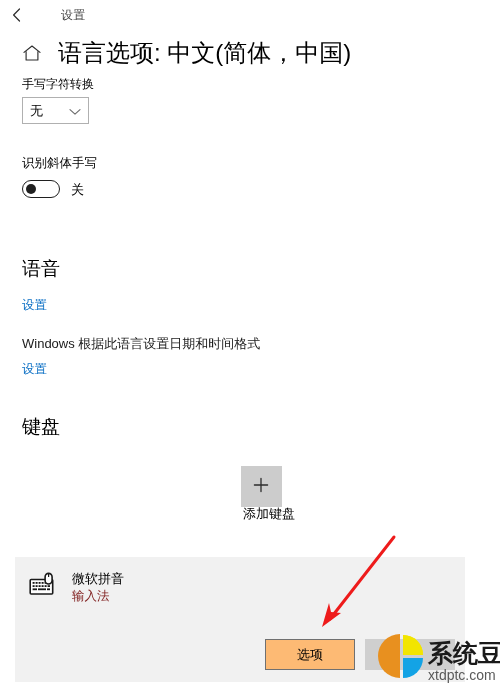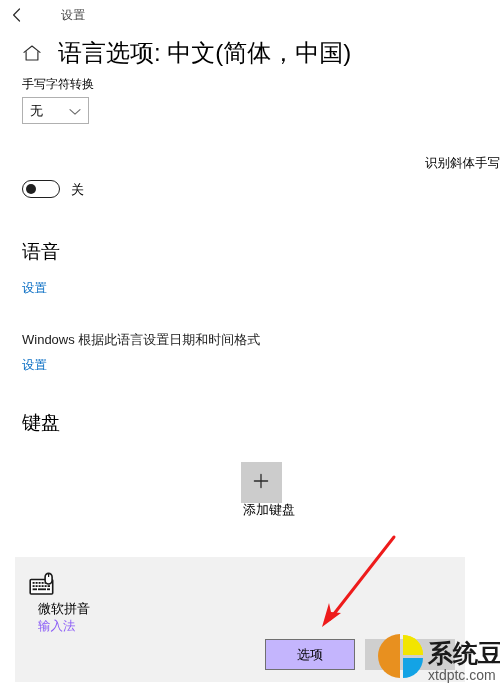--- a/index.html
+++ b/index.html
@@ -97,21 +97,20 @@
   }
   .combo-chevron { display: block; }
 
   
   .toggle-label {
     font-size: 12.5px;
     color: #000000;
     margin-left: 22px;
     margin-top: 31px;
     line-height: 16px;
-    text-align: right;
   }
   .toggle-row {
     display: flex;
     align-items: center;
     margin-left: 22px;
     margin-top: 9px;
   }
   .toggle {
     width: 38px; height: 18px;
     border: 1.6px solid #202020;
@@ -187,50 +186,49 @@
     top: 557px;
     width: 450px;
     height: 125px;
     background: #f1f1f1;
     cursor: default;
   }
   .kb-head {
     display: flex;
     align-items: flex-start;
     padding: 13px 0 0 12px;
-    flex-direction: column;
   }
   .kb-icon {
     width: 34px; height: 30px;
     display: flex; align-items: center; justify-content: center;
     flex: 0 0 auto;
   }
   .kb-texts { margin-left: 11px; }
   .kb-name {
     font-size: 13px;
     color: #000000;
     line-height: 17px;
   }
   .kb-sub {
     font-size: 12.5px;
-    color: #8b5cf6;
+    color: #7f1d1d;
     line-height: 17px;
     margin-top: 1px;
   }
   .kb-buttons {
     position: absolute;
     right: 10px;
     bottom: 12px;
     display: flex;
     gap: 10px;
   }
   .btn {
     min-width: 90px;
     height: 31px;
-    background: #c4b5fd;
+    background: #fdba74;
     border: 1px solid #707070;
     box-sizing: border-box;
     font-size: 13px;
     color: #000000;
     display: flex;
     align-items: center;
     justify-content: center;
     font-family: "Liberation Sans", "DejaVu Sans", sans-serif;
     cursor: default;
   }
@@ -299,25 +297,25 @@
   
   <div class="toggle-label">识别斜体手写</div>
   <div class="toggle-row">
     <div class="toggle">
       <div class="knob"></div>
     </div>
     <div class="toggle-state">关</div>
   </div>
 
   
-  <div class="section-heading" style="margin-top:42px;">语音</div>
+  <div class="section-heading" style="margin-top:59px;">语音</div>
   <a class="link" style="margin-top:16px;" href="#">设置</a>
 
   
-  <div class="body-text" style="margin-top:35px;">Windows 根据此语言设置日期和时间格式</div>
+  <div class="body-text" style="margin-top:22px;">Windows 根据此语言设置日期和时间格式</div>
   <a class="link" style="margin-top:8px;" href="#">设置</a>
 
   
   <div class="section-heading" style="margin-top:38px;">键盘</div>
 
   <div class="add-row" style="margin-top:27px;flex-direction:column;">
     <div class="add-square">
       <span>
         <svg width="20" height="20" viewBox="0 0 20 20">
           <path d="M10 3.4 L10 16.6 M3.4 10 L16.6 10" stroke="#2b2b2b" stroke-width="1.3" stroke-linecap="round"></path>

